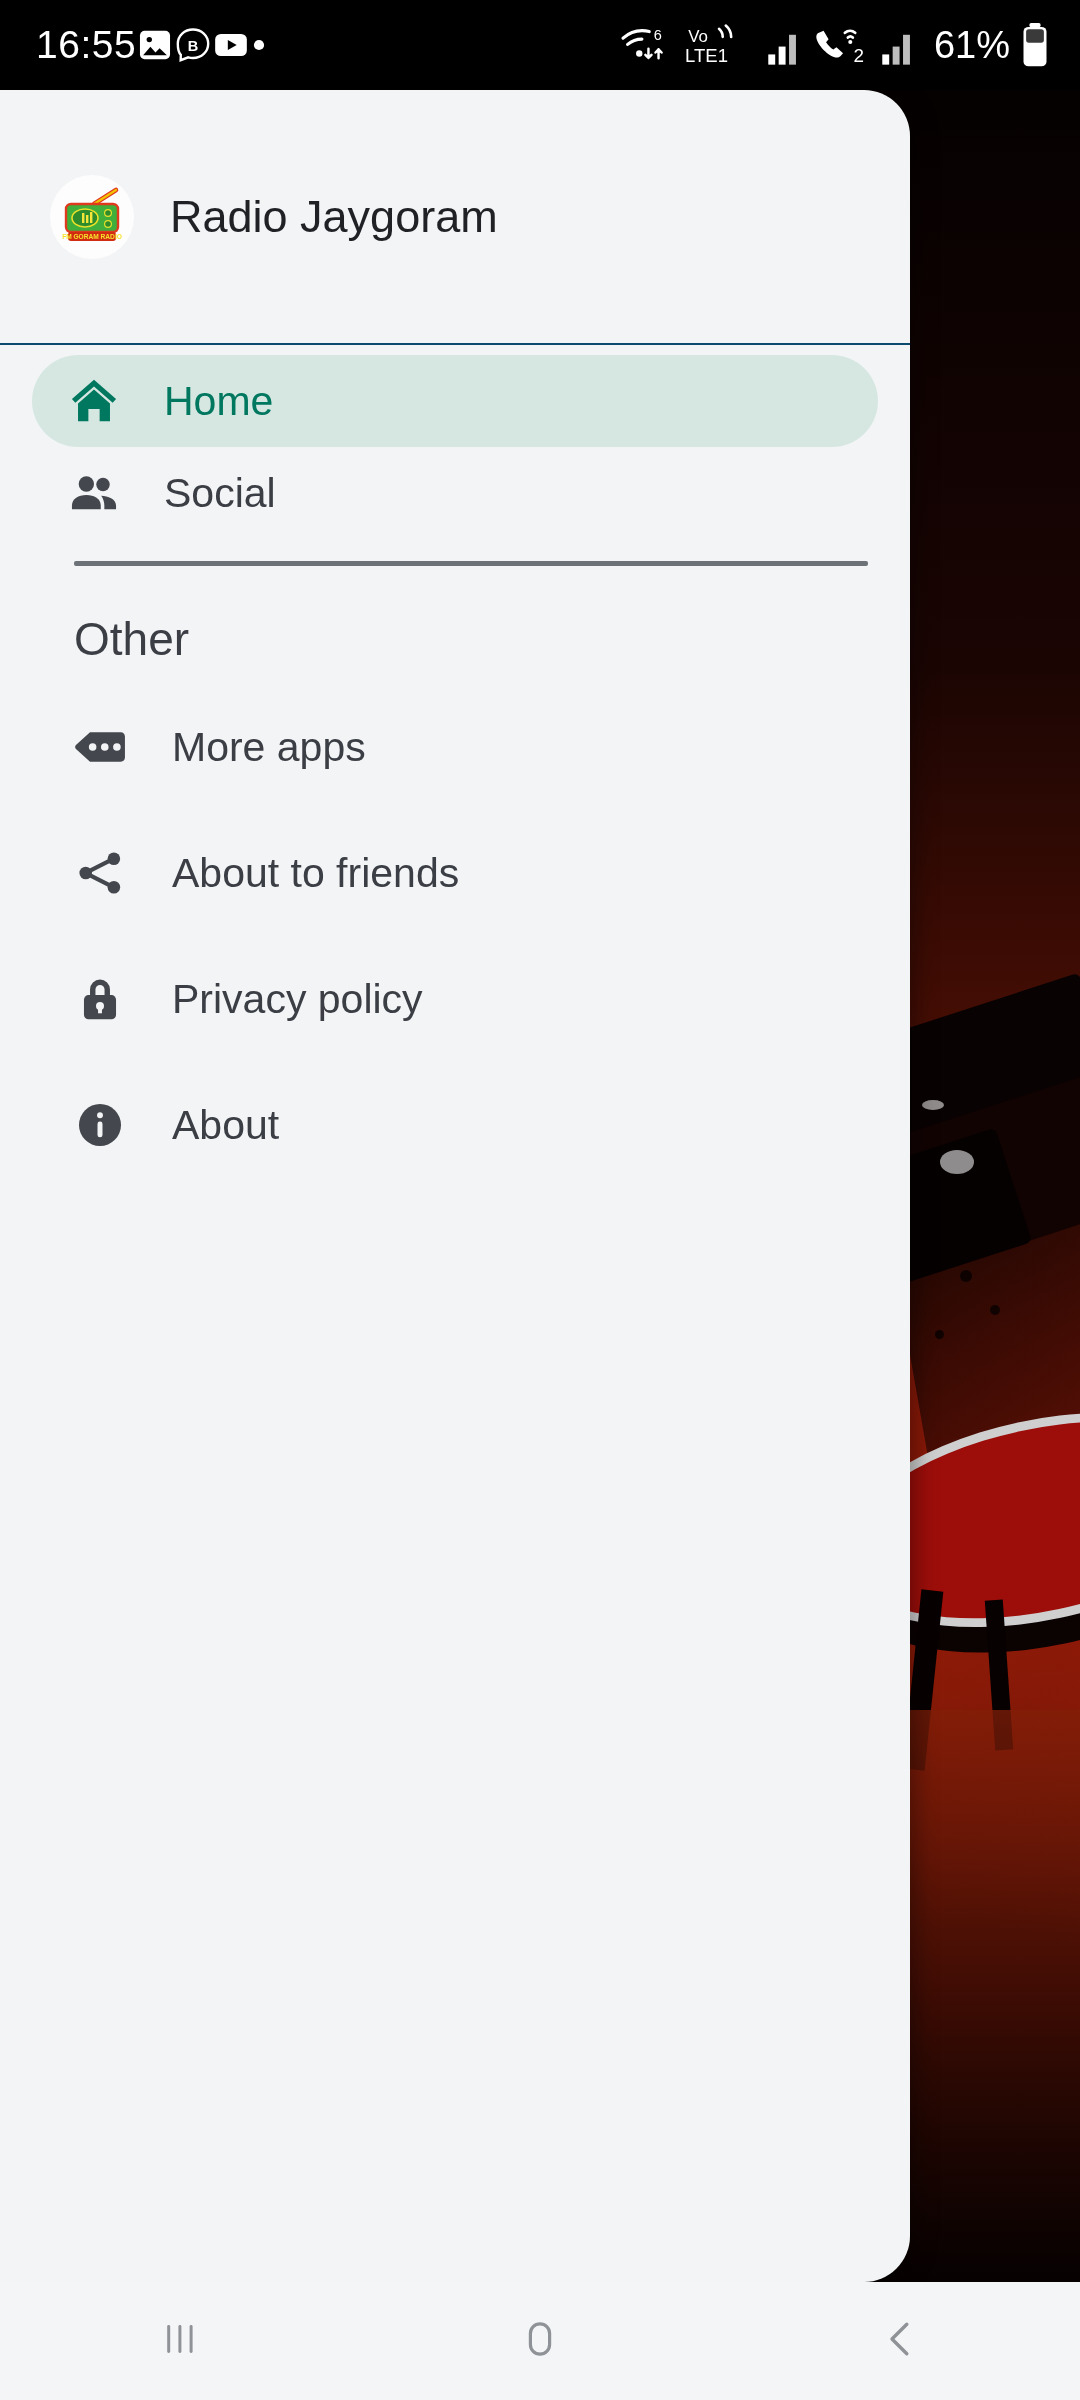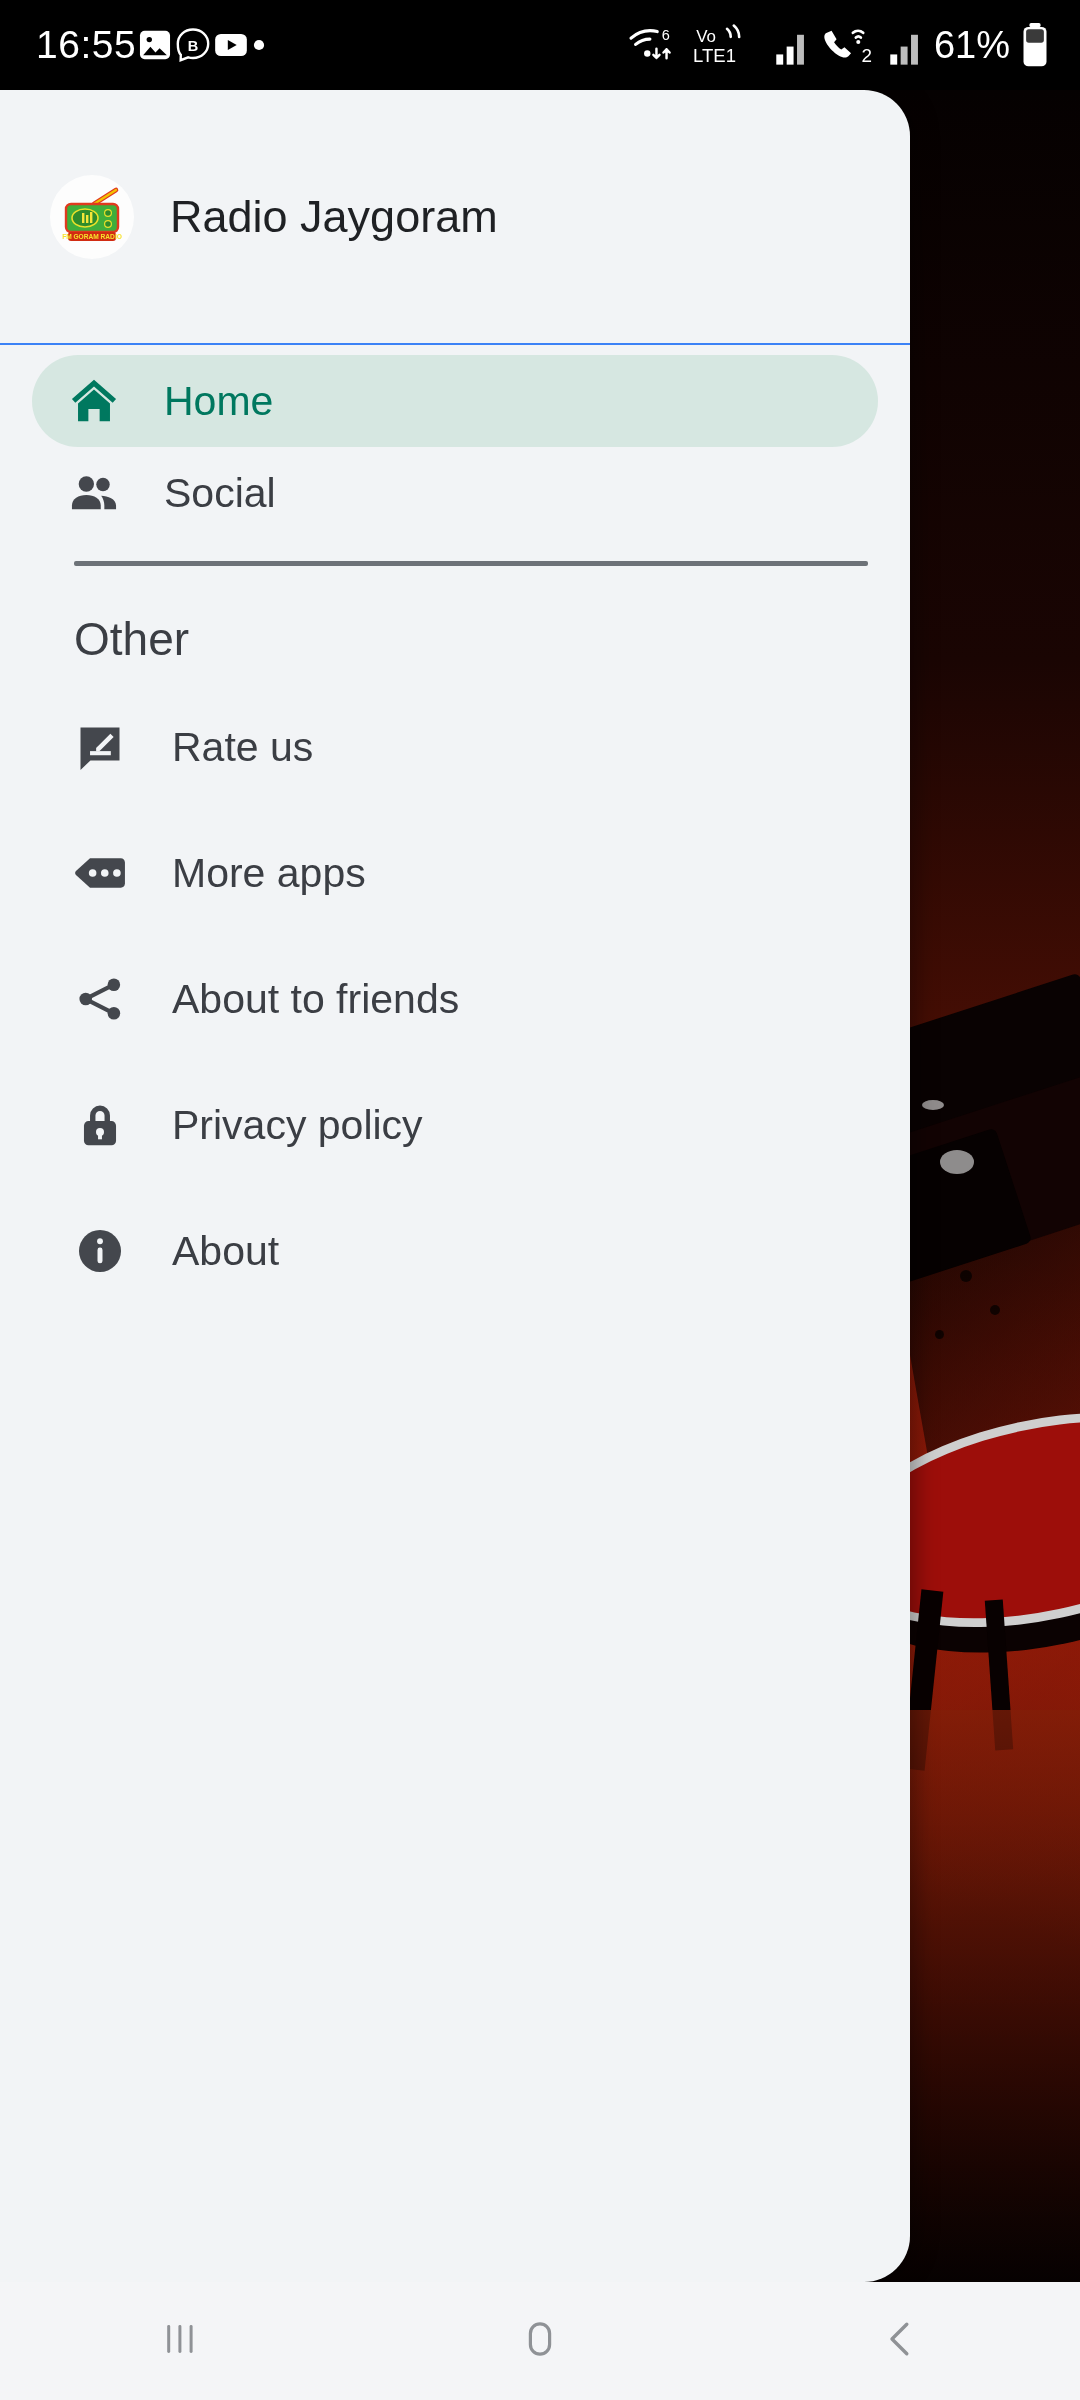--- a/index.html
+++ b/index.html
@@ -56,35 +56,35 @@
   #status-bar{
     position:absolute; left:0; top:0; width:1080px; height:90px;
     background:#000; color:#fff; z-index:40;
     display:flex; align-items:center; justify-content:space-between;
     padding:0 30px 0 36px;
   }
   .sb-left{ display:flex; align-items:center; }
   #clock{ font-size:39px; letter-spacing:.5px; font-family:"Liberation Sans", sans-serif; }
   .sb-ic{ display:inline-flex; align-items:center; justify-content:center; }
   .sb-right{ display:flex; align-items:center; gap:10px; }
-  #battery-pct{ font-size:38px; letter-spacing:0px; }
+  #battery-pct{ font-size:38px; letter-spacing:0px; margin-left:8px; }
 
   
   #drawer{
     position:absolute; left:0; top:90px; width:910px; height:2192px;
     background:#f2f4f6;
     border-top-right-radius:46px;
     border-bottom-right-radius:46px;
     z-index:30;
     box-shadow:6px 0 22px rgba(0,0,0,0.35);
     overflow:hidden;
   }
   #drawer-header{
     height:255px; display:flex; align-items:center; padding-left:50px;
-    border-bottom:2px solid #3b82f6;
+    border-bottom:2px solid #0c4a6e;
   }
   #app-logo{
     width:84px; height:84px; border-radius:50%;
     background:#fdfdfd; display:flex; align-items:center; justify-content:center;
     flex:0 0 auto; overflow:hidden;
   }
   #app-title{ font-size:45px; color:#1f2124; margin-left:36px; font-weight:400; letter-spacing:0px; }
 
   .nav-list{ padding-top:10px; }
   .nav-item{
@@ -275,30 +275,20 @@
       <span class="lbl">Social</span>
     </div>
   </div>
 
   <div id="nav-divider"></div>
 
   <div id="section-label">Other</div>
 
   <div>
 
-    <div class="other-item">
-      <span class="ic">
-        <svg width="52" height="52" viewBox="0 0 24 24">
-          <path d="M3 3h18v15.2H7.6L3 22.6z" fill="#44474d"></path>
-          <path d="M16.8 5.9l1.5 1.5-6.6 6.6H10.2V12.5z" fill="#f2f4f6"></path>
-          <rect x="7.4" y="13.9" width="9.6" height="1.9" fill="#f2f4f6"></rect>
-        </svg>
-      </span>
-      <span class="lbl">Rate us</span>
-    </div>
 
     <div class="other-item">
       <span class="ic">
         <svg width="52" height="52" viewBox="0 0 24 24">
           <path d="M7.4 5.2h14.2c1.1 0 1.9.8 1.9 1.9v9.8c0 1.1-.8 1.9-1.9 1.9H7.4L.9 12.9c-.5-.5-.5-1.3 0-1.8z" fill="#44474d"></path>
           <circle cx="8.6" cy="12" r="1.75" fill="#f2f4f6"></circle>
           <circle cx="14.2" cy="12" r="1.75" fill="#f2f4f6"></circle>
           <circle cx="19.8" cy="12" r="1.75" fill="#f2f4f6"></circle>
         </svg>
       </span>

